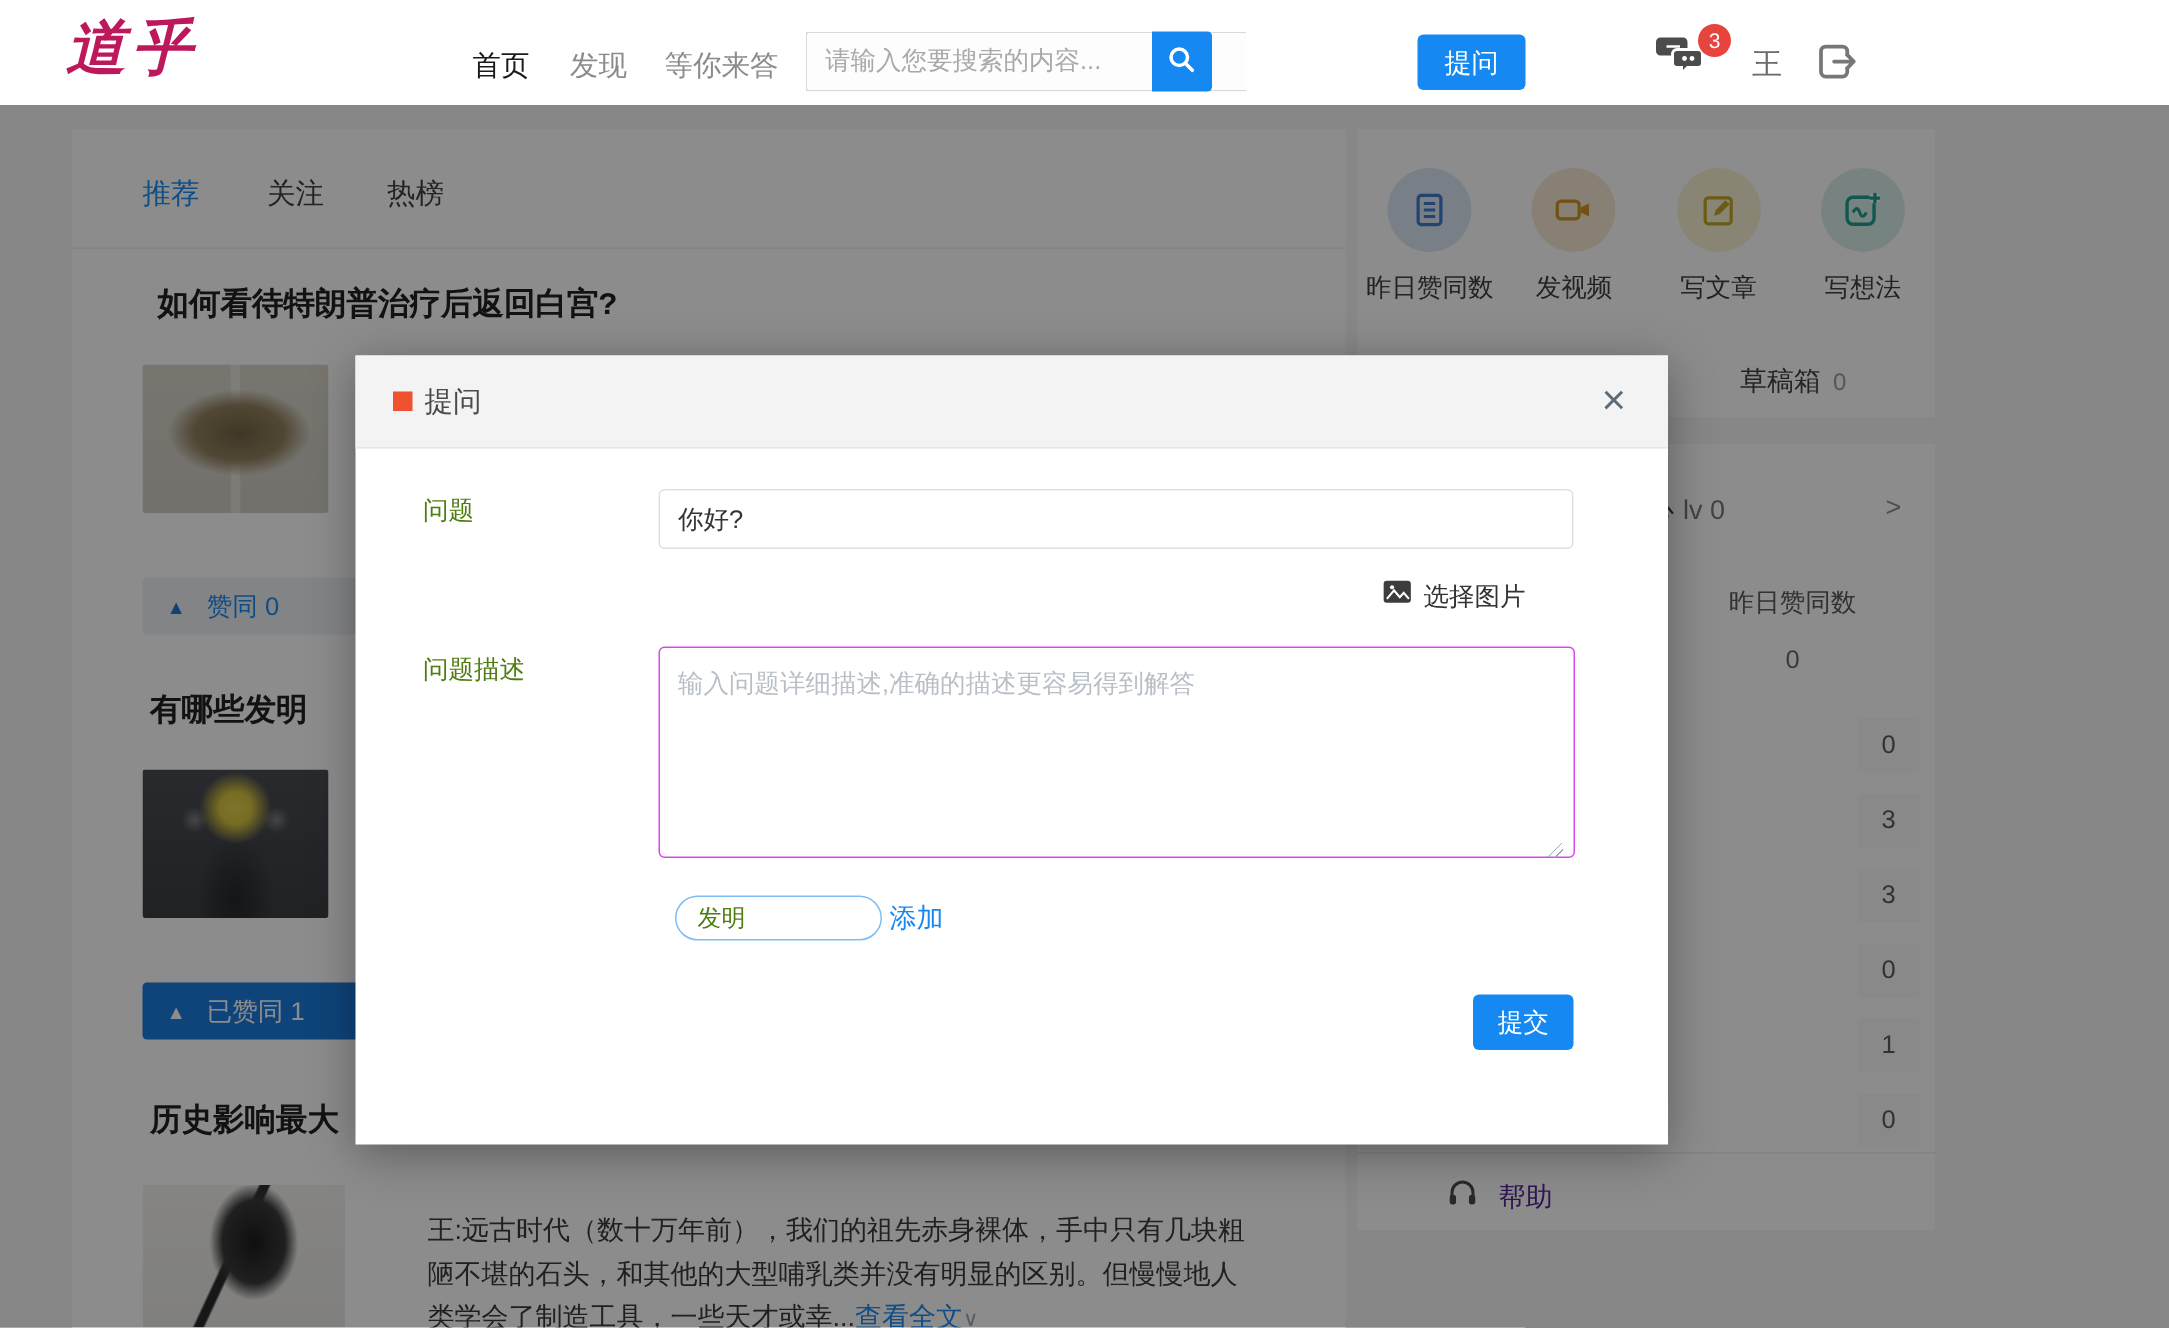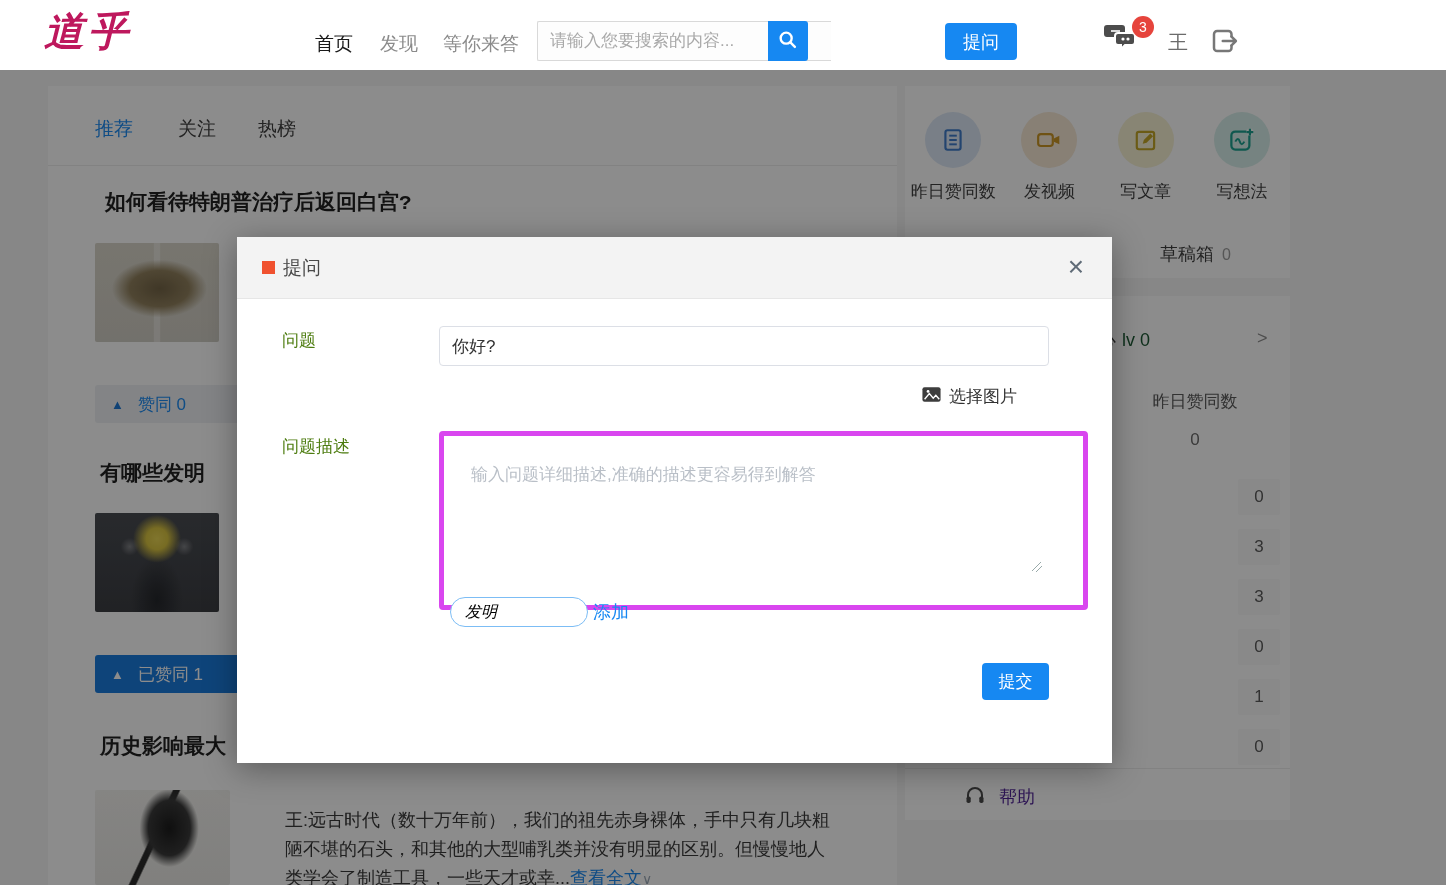--- a/index.html
+++ b/index.html
@@ -64,21 +64,21 @@
   .tools{position:absolute;left:0;top:26px;width:100%;display:flex;justify-content:space-around;}
   .tool{width:90px;text-align:center;cursor:pointer;}
   .tool-circle{width:56px;height:56px;border-radius:50%;margin:0 auto;display:flex;align-items:center;justify-content:center;}
   .tc-blue{background:#dbe7f6;} .tc-orange{background:#f7e8d3;} .tc-yellow{background:#f7f1d2;} .tc-teal{background:#d6eeea;}
   .tool-label{margin-top:12px;font-size:17px;color:#3a3a3a;white-space:nowrap;}
   .draft-row{position:absolute;left:255px;top:156px;font-size:18px;color:#3a3a3a;cursor:pointer;}
   .draft-count{color:#999;font-size:16px;margin-left:8px;}
 
   .side-b{left:905px;top:296px;width:385px;height:524px;}
   .center-row{position:absolute;left:175px;top:32px;font-size:18px;color:#333;cursor:pointer;white-space:nowrap;}
-  .center-level{color:#14532d;margin-left:6px;}
+  .center-level{color:#737373;margin-left:6px;}
   .center-chevron{position:absolute;left:352px;top:32px;font-size:18px;color:#8a8a8a;cursor:pointer;}
   .yesterday-label{position:absolute;left:242px;top:94px;width:96px;text-align:center;font-size:17px;color:#555;}
   .yesterday-value{position:absolute;left:242px;top:134px;width:96px;text-align:center;font-size:17px;color:#666;}
   .stat-box{position:absolute;left:333px;width:42px;height:36px;background:#fafafa;color:#555;font-size:17px;text-align:center;line-height:36px;border-radius:2px;}
   .side-divider{position:absolute;left:0;top:472px;width:100%;height:1px;background:#ececec;}
   .help-row{position:absolute;left:58px;top:487px;display:flex;align-items:center;gap:12px;cursor:pointer;}
   .help-label{font-size:18px;color:#4c1d95;}
 
   
   .overlay{position:absolute;left:0;top:70px;width:1446px;height:815px;background:rgba(10,10,10,0.47);z-index:50;}
@@ -86,25 +86,25 @@
   
   .modal{position:absolute;left:237px;top:237px;width:875px;height:526px;background:#fff;z-index:100;box-shadow:0 6px 30px rgba(0,0,0,.35);}
   .modal-header{position:absolute;left:0;top:0;width:100%;height:61px;background:#f3f3f3;border-bottom:1px solid #e6e6e6;}
   .modal-marker{position:absolute;left:25px;top:24px;width:13px;height:13px;background:#f0512f;}
   .modal-title{position:absolute;left:46px;top:18px;font-size:19px;color:#4a4a4a;}
   .modal-close{position:absolute;right:22px;top:12px;font-size:28px;color:#5f6b77;font-weight:300;cursor:pointer;background:none;border:none;font-family:inherit;line-height:1.2;}
   .field-label{position:absolute;left:45px;font-size:17px;color:#4d7c0f;}
   .q-input{position:absolute;left:202px;top:89px;width:584px;height:38px;border:1px solid #dcdfe6;border-radius:4px;padding:0 12px;font-size:17px;color:#333;outline:none;font-family:inherit;}
   .pick-img{position:absolute;left:684px;top:148px;display:flex;align-items:center;gap:7px;cursor:pointer;}
   .pick-img-label{font-size:17px;color:#333;}
-  .desc-area{position:absolute;left:202px;top:194px;width:585px;height:115px;border:5px solid #d946ef;border-radius:4px;padding:27px;font-size:17px;color:#333;outline:none;resize:none;font-family:inherit;}
+  .desc-area{position:absolute;left:202px;top:194px;width:585px;height:115px;border:1px solid #d946ef;border-radius:4px;padding:12px;font-size:17px;color:#333;outline:none;resize:none;font-family:inherit;}
   .desc-area::placeholder{color:#b9bfc7;}
   .resize-grip{position:absolute;left:795px;top:325px;width:10px;height:10px;background:
     linear-gradient(135deg, rgba(0,0,0,0) 45%, #9aa 45% 50%, rgba(0,0,0,0) 50%, rgba(0,0,0,0) 70%, #9aa 70% 75%, rgba(0,0,0,0) 75%);}
-  .tag-input{position:absolute;left:213px;top:360px;width:108px;height:28px;border:1px solid #7cbdf5;border-radius:15px;padding:0 14px;font-size:16px;color:#000000;outline:none;font-family:inherit;font-style:italic;}
+  .tag-input{position:absolute;left:213px;top:360px;width:108px;height:28px;border:1px solid #7cbdf5;border-radius:15px;padding:0 14px;font-size:16px;color:#4d7c0f;outline:none;font-family:inherit;}
   .add-link{position:absolute;left:356px;top:363px;font-size:18px;color:#1688f2;cursor:pointer;text-decoration:none;}
   .submit-btn{position:absolute;left:745px;top:426px;width:67px;height:37px;background:#1688f2;color:#fff;border:none;border-radius:4px;font-size:17px;cursor:pointer;font-family:inherit;}
 </style>
 </head>
 <body>
 
 <div class="navbar">
   <div class="logo">道乎</div>
   <div class="nav-item nav-home active">首页</div>
   <div class="nav-item nav-discover">发现</div>

